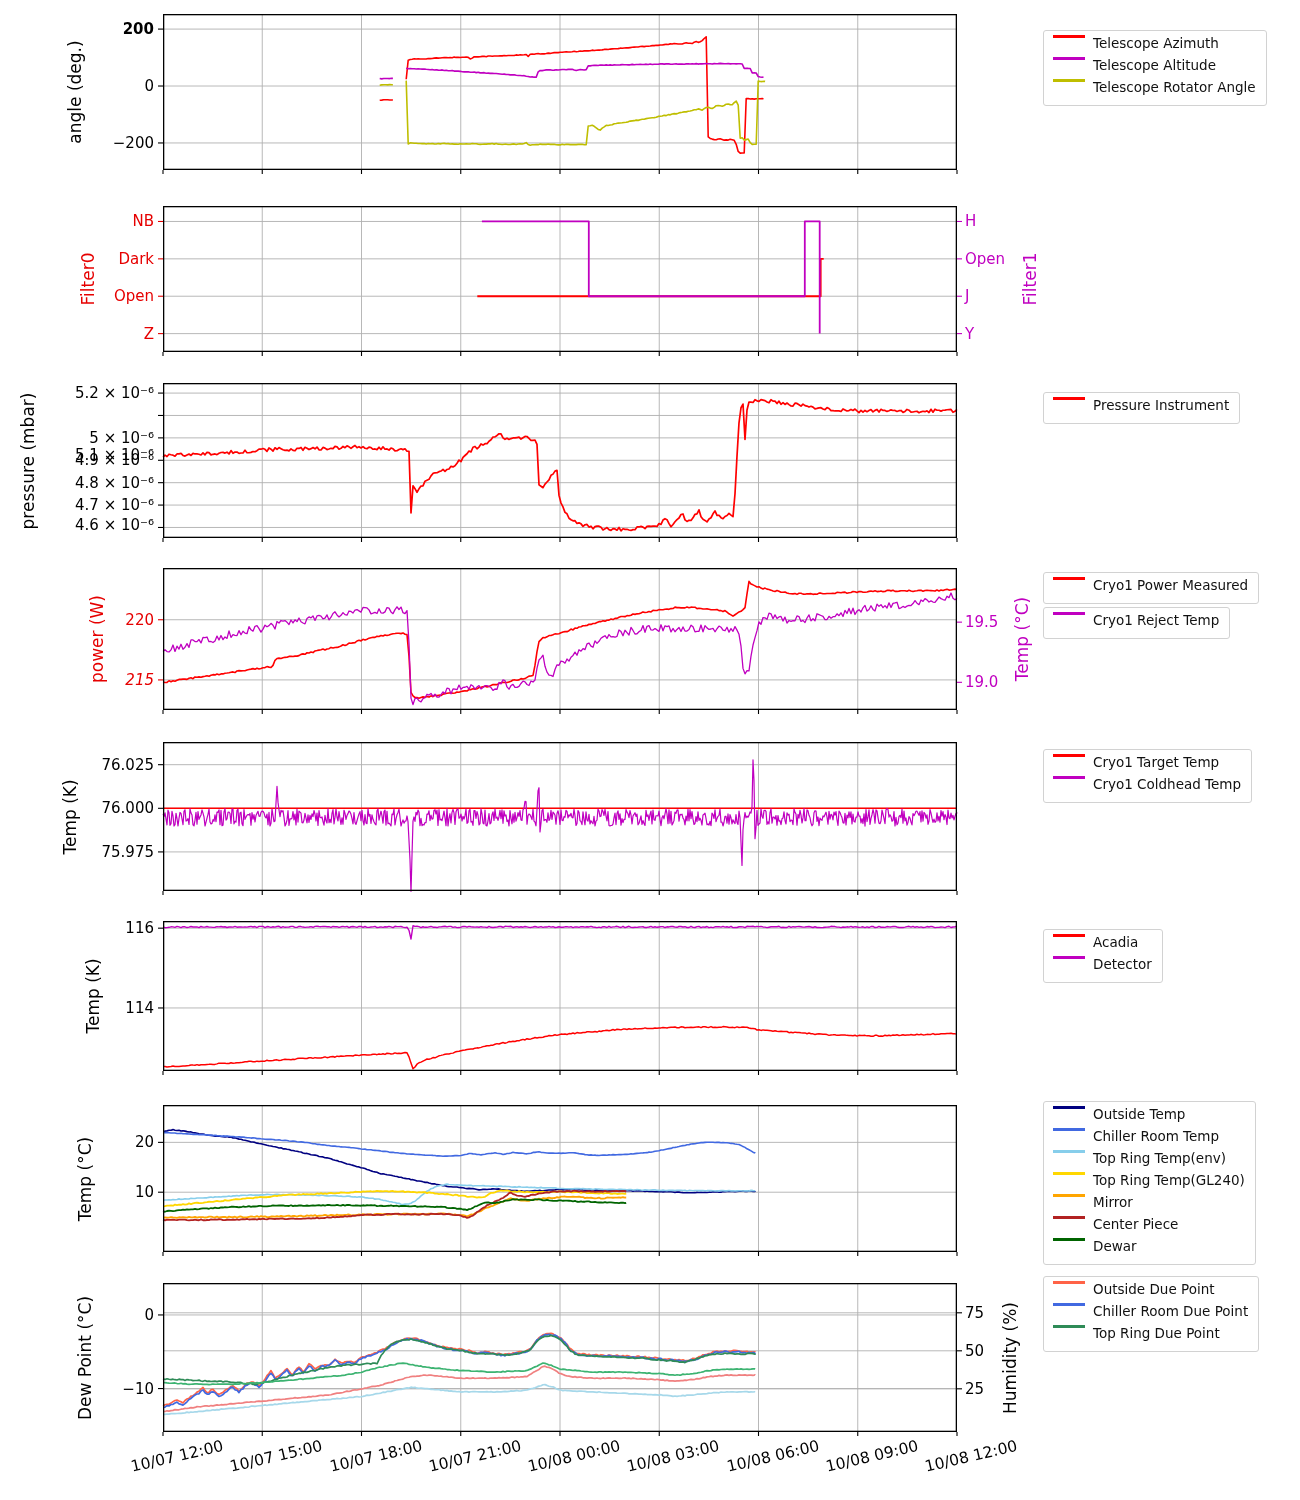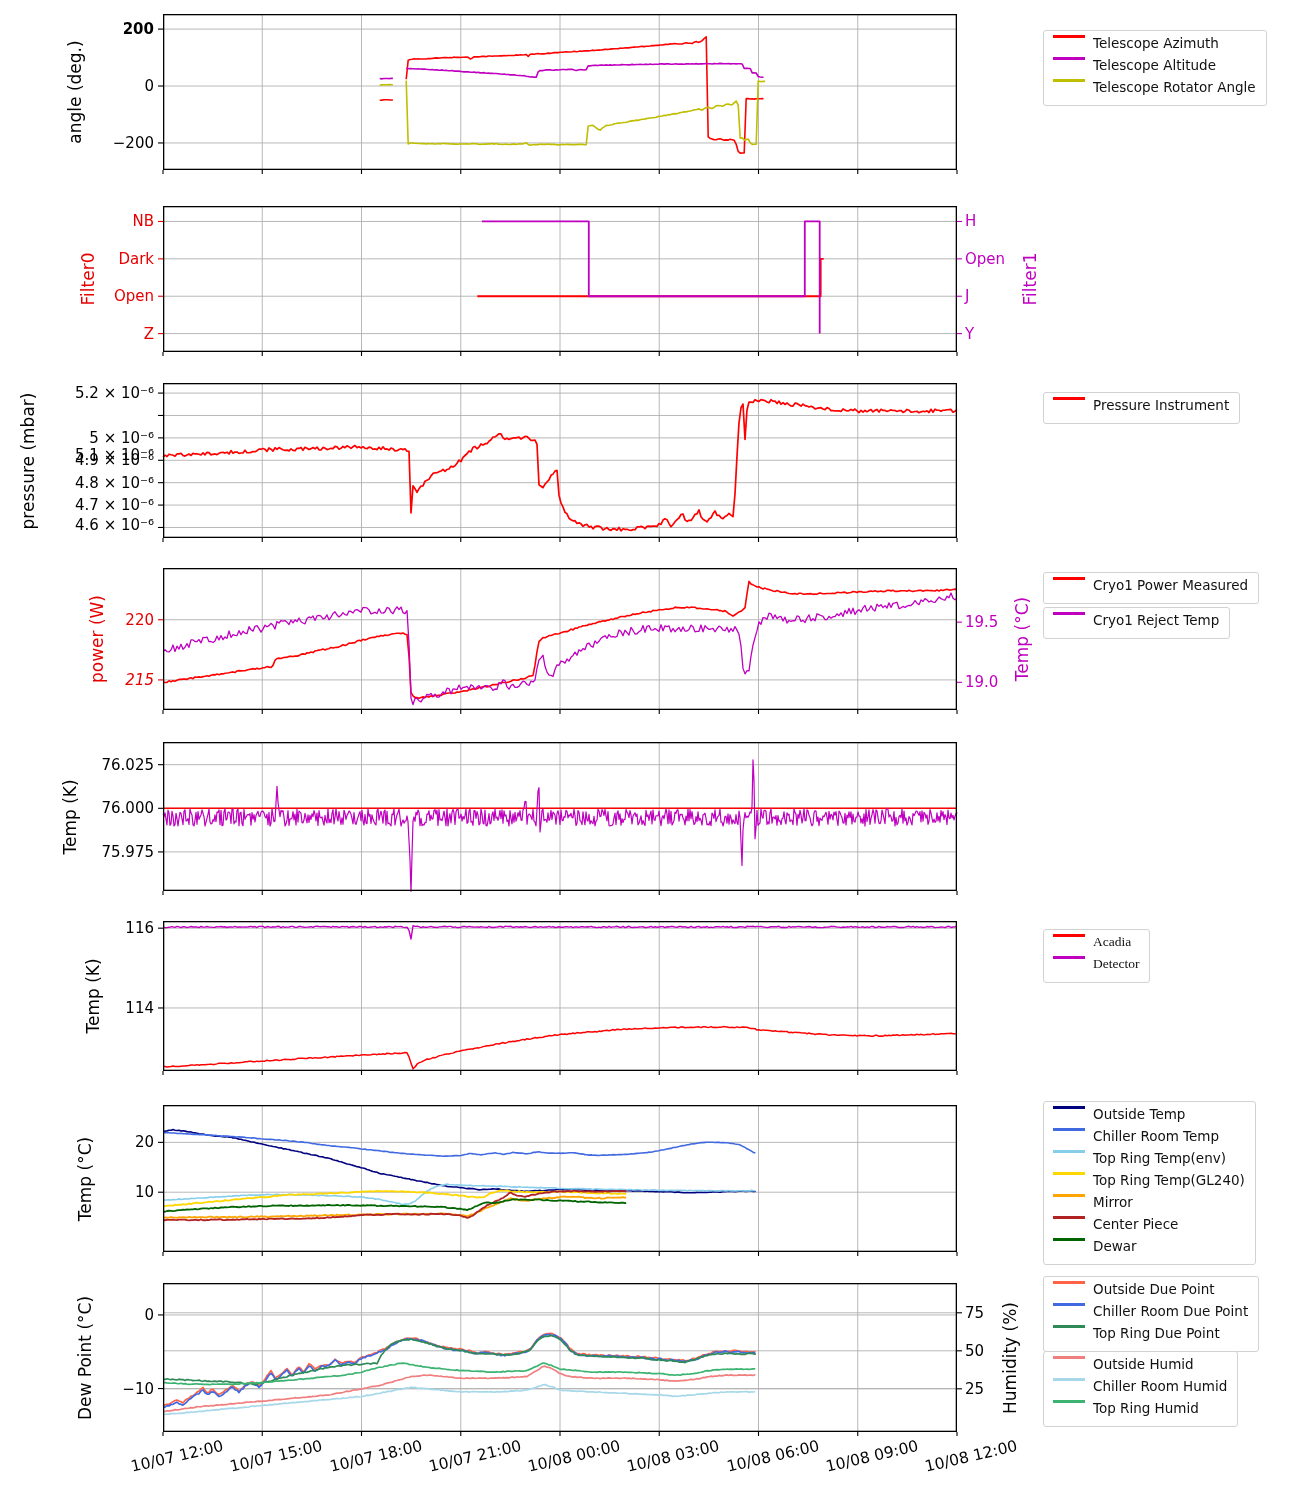--- a/index.html
+++ b/index.html
@@ -270,20 +270,30 @@
           <path d="M0.0,66.30L794.0,66.30" fill="none" stroke="#ff0000" stroke-width="1.5" stroke-linejoin="round"></path>
           <path d="M0.0,71.91L1.0,74.53L2.0,70.94L3.0,76.85L4.0,82.80L5.0,68.10L6.0,70.78L7.0,83.28L8.0,81.63L9.0,69.33L10.0,73.85L11.0,84.03L12.0,82.58L13.0,71.23L14.0,76.72L15.0,83.99L16.0,76.43L17.0,70.47L18.0,71.41L19.0,76.92L20.0,82.76L21.0,69.40L22.0,67.74L23.0,79.03L24.0,78.41L25.0,76.67L26.0,82.46L27.0,66.84L28.0,71.03L29.0,73.04L30.0,82.88L31.0,83.78L32.0,78.17L33.0,70.27L34.0,82.20L35.0,69.55L36.0,77.35L37.0,74.98L38.0,72.90L39.0,67.83L40.0,71.18L41.0,74.80L42.0,84.00L43.0,80.15L44.0,76.18L45.0,72.34L46.0,67.07L47.0,80.01L48.0,81.90L49.0,81.35L50.0,77.62L51.0,79.30L52.0,72.82L53.0,79.61L54.0,70.14L55.0,70.33L56.0,67.90L57.0,82.66L58.0,68.28L59.0,83.65L60.0,83.28L61.0,69.98L62.0,66.79L63.0,78.07L64.0,76.91L65.0,70.35L66.0,70.01L67.0,71.49L68.0,81.50L69.0,66.89L70.0,67.34L71.0,81.84L72.0,79.31L73.0,80.14L74.0,68.32L75.0,67.23L76.0,83.59L77.0,70.92L78.0,70.20L79.0,81.80L80.0,83.66L81.0,67.55L82.0,77.38L83.0,75.12L84.0,73.28L85.0,72.53L86.0,73.10L87.0,71.45L88.0,83.11L89.0,70.49L90.0,77.27L91.0,72.55L92.0,79.86L93.0,73.43L94.0,71.30L95.0,69.27L96.0,74.24L97.0,74.39L98.0,70.42L99.0,69.18L100.0,69.39L101.0,70.94L102.0,74.63L103.0,75.98L104.0,72.17L105.0,82.71L106.0,70.46L107.0,83.93L108.0,81.19L109.0,66.88L110.0,73.62L111.0,79.65L112.0,78.97L113.0,61.01L114.0,44.39L115.0,60.14L116.0,68.02L117.0,74.77L118.0,68.34L119.0,69.86L120.0,68.67L121.0,75.35L122.0,83.87L123.0,81.87L124.0,77.91L125.0,68.72L126.0,83.44L127.0,76.77L128.0,76.95L129.0,76.26L130.0,69.61L131.0,77.82L132.0,72.14L133.0,82.93L134.0,67.36L135.0,80.06L136.0,69.09L137.0,70.07L138.0,71.18L139.0,80.66L140.0,80.78L141.0,78.02L142.0,71.36L143.0,76.14L144.0,80.98L145.0,72.84L146.0,80.37L147.0,73.31L148.0,77.50L149.0,71.77L150.0,74.66L151.0,68.51L152.0,72.27L153.0,79.03L154.0,71.01L155.0,83.48L156.0,68.67L157.0,75.25L158.0,75.82L159.0,74.88L160.0,79.62L161.0,83.19L162.0,73.37L163.0,78.76L164.0,81.06L165.0,66.95L166.0,80.74L167.0,77.39L168.0,80.67L169.0,71.52L170.0,67.55L171.0,81.84L172.0,75.17L173.0,67.13L174.0,75.02L175.0,78.99L176.0,69.54L177.0,76.48L178.0,82.50L179.0,75.78L180.0,82.26L181.0,68.23L182.0,71.45L183.0,77.45L184.0,73.50L185.0,71.62L186.0,69.03L187.0,69.97L188.0,72.30L189.0,76.66L190.0,82.01L191.0,70.57L192.0,80.51L193.0,82.36L194.0,78.78L195.0,75.12L196.0,71.88L197.0,69.64L198.0,78.77L199.0,68.27L200.0,78.82L201.0,83.03L202.0,72.63L203.0,81.03L204.0,81.72L205.0,66.79L206.0,74.26L207.0,72.41L208.0,81.31L209.0,72.76L210.0,77.32L211.0,79.84L212.0,81.83L213.0,82.93L214.0,68.76L215.0,66.93L216.0,78.07L217.0,73.43L218.0,69.22L219.0,73.86L220.0,81.08L221.0,69.58L222.0,67.94L223.0,83.06L224.0,69.27L225.0,81.70L226.0,81.14L227.0,82.28L228.0,83.97L229.0,72.08L230.0,72.70L231.0,67.04L232.0,83.01L233.0,76.90L234.0,72.76L235.0,70.40L236.0,67.27L237.0,75.22L238.0,83.97L239.0,80.57L240.0,77.86L241.0,81.19L242.0,79.17L243.0,78.85L244.0,73.97L245.0,79.61L246.0,98.65L247.0,117.87L248.0,150.74L249.0,113.40L250.0,79.11L251.0,74.96L252.0,79.32L253.0,70.32L254.0,72.83L255.0,68.07L256.0,70.18L257.0,83.73L258.0,76.41L259.0,83.66L260.0,82.49L261.0,83.01L262.0,80.59L263.0,80.59L264.0,72.18L265.0,72.41L266.0,68.74L267.0,78.56L268.0,73.06L269.0,77.10L270.0,76.67L271.0,68.37L272.0,67.65L273.0,72.00L274.0,68.15L275.0,83.37L276.0,67.70L277.0,77.91L278.0,77.22L279.0,78.74L280.0,74.36L281.0,69.19L282.0,75.68L283.0,83.70L284.0,66.86L285.0,83.85L286.0,76.26L287.0,71.72L288.0,80.82L289.0,70.37L290.0,67.39L291.0,70.84L292.0,82.51L293.0,69.83L294.0,67.40L295.0,66.92L296.0,76.23L297.0,75.51L298.0,72.18L299.0,79.01L300.0,74.29L301.0,77.07L302.0,73.71L303.0,67.18L304.0,81.29L305.0,80.27L306.0,68.91L307.0,67.27L308.0,79.96L309.0,79.40L310.0,83.39L311.0,68.63L312.0,68.58L313.0,76.44L314.0,69.69L315.0,73.06L316.0,82.97L317.0,81.60L318.0,66.76L319.0,72.05L320.0,81.06L321.0,81.94L322.0,68.12L323.0,83.35L324.0,83.88L325.0,78.97L326.0,71.58L327.0,81.83L328.0,80.75L329.0,72.75L330.0,69.85L331.0,78.34L332.0,67.08L333.0,76.11L334.0,75.04L335.0,78.38L336.0,74.65L337.0,68.46L338.0,76.60L339.0,67.86L340.0,81.28L341.0,68.92L342.0,74.02L343.0,72.92L344.0,79.51L345.0,77.97L346.0,83.92L347.0,68.53L348.0,76.56L349.0,81.81L350.0,71.86L351.0,80.29L352.0,70.23L353.0,79.09L354.0,75.58L355.0,70.69L356.0,74.47L357.0,68.60L358.0,77.98L359.0,78.44L360.0,67.83L361.0,66.14L362.0,59.45L363.0,59.61L364.0,82.19L365.0,73.80L366.0,71.97L367.0,72.80L368.0,74.87L369.0,77.67L370.0,67.27L371.0,79.01L372.0,80.22L373.0,83.81L374.0,67.51L375.0,49.00L376.0,45.72L377.0,89.87L378.0,80.84L379.0,68.54L380.0,67.18L381.0,78.64L382.0,77.70L383.0,77.60L384.0,80.28L385.0,70.76L386.0,78.52L387.0,76.44L388.0,68.42L389.0,77.48L390.0,70.11L391.0,71.27L392.0,73.19L393.0,82.23L394.0,71.46L395.0,68.79L396.0,73.35L397.0,82.40L398.0,67.94L399.0,78.18L400.0,78.74L401.0,74.62L402.0,75.27L403.0,68.41L404.0,69.37L405.0,75.90L406.0,72.79L407.0,74.07L408.0,71.27L409.0,75.42L410.0,75.87L411.0,67.43L412.0,73.69L413.0,83.45L414.0,81.45L415.0,68.52L416.0,70.19L417.0,78.55L418.0,79.59L419.0,82.63L420.0,69.76L421.0,77.56L422.0,82.79L423.0,69.74L424.0,77.79L425.0,79.24L426.0,72.26L427.0,81.96L428.0,78.72L429.0,80.35L430.0,81.76L431.0,74.41L432.0,83.82L433.0,79.11L434.0,78.09L435.0,67.19L436.0,68.94L437.0,74.55L438.0,74.11L439.0,67.53L440.0,69.43L441.0,73.50L442.0,67.45L443.0,73.79L444.0,78.96L445.0,69.62L446.0,83.42L447.0,83.91L448.0,83.48L449.0,83.40L450.0,82.06L451.0,75.95L452.0,71.03L453.0,82.55L454.0,71.51L455.0,68.84L456.0,77.34L457.0,71.80L458.0,83.12L459.0,76.54L460.0,80.58L461.0,77.40L462.0,77.51L463.0,67.52L464.0,70.17L465.0,71.77L466.0,75.60L467.0,68.66L468.0,72.93L469.0,81.83L470.0,74.02L471.0,72.44L472.0,70.68L473.0,74.46L474.0,72.09L475.0,82.79L476.0,81.23L477.0,77.78L478.0,73.84L479.0,82.34L480.0,78.56L481.0,81.53L482.0,83.48L483.0,68.34L484.0,74.47L485.0,72.96L486.0,78.44L487.0,72.49L488.0,69.08L489.0,81.88L490.0,68.00L491.0,77.78L492.0,78.35L493.0,73.74L494.0,73.77L495.0,74.04L496.0,69.17L497.0,77.35L498.0,83.60L499.0,75.80L500.0,73.64L501.0,76.95L502.0,71.90L503.0,66.86L504.0,71.88L505.0,81.75L506.0,67.75L507.0,81.16L508.0,69.40L509.0,82.97L510.0,81.12L511.0,78.60L512.0,70.13L513.0,71.34L514.0,68.11L515.0,67.89L516.0,79.21L517.0,72.35L518.0,72.87L519.0,72.18L520.0,76.18L521.0,77.61L522.0,82.88L523.0,74.08L524.0,78.93L525.0,67.23L526.0,78.78L527.0,67.54L528.0,76.59L529.0,69.52L530.0,77.02L531.0,82.43L532.0,81.53L533.0,74.69L534.0,79.73L535.0,69.83L536.0,78.46L537.0,76.19L538.0,78.34L539.0,83.04L540.0,72.91L541.0,72.39L542.0,71.14L543.0,76.33L544.0,82.67L545.0,81.93L546.0,83.14L547.0,79.38L548.0,83.65L549.0,71.17L550.0,72.58L551.0,76.49L552.0,67.87L553.0,79.59L554.0,76.57L555.0,74.34L556.0,73.39L557.0,67.21L558.0,80.16L559.0,80.19L560.0,83.97L561.0,80.26L562.0,74.25L563.0,74.29L564.0,81.27L565.0,71.97L566.0,82.22L567.0,72.67L568.0,75.74L569.0,81.94L570.0,77.72L571.0,80.16L572.0,81.59L573.0,72.50L574.0,80.35L575.0,82.36L576.0,68.99L577.0,75.56L578.0,100.32L579.0,123.50L580.0,87.70L581.0,77.47L582.0,70.61L583.0,75.79L584.0,74.07L585.0,75.26L586.0,73.39L587.0,69.97L588.0,71.00L589.0,65.10L590.0,17.78L591.0,38.84L592.0,96.68L593.0,85.78L594.0,68.30L595.0,83.31L596.0,82.15L597.0,81.01L598.0,66.93L599.0,74.15L600.0,76.30L601.0,68.49L602.0,68.26L603.0,69.39L604.0,82.38L605.0,79.77L606.0,82.05L607.0,70.76L608.0,66.78L609.0,81.16L610.0,75.18L611.0,75.07L612.0,77.04L613.0,73.51L614.0,83.14L615.0,73.68L616.0,79.13L617.0,78.69L618.0,82.58L619.0,76.81L620.0,76.03L621.0,69.93L622.0,78.57L623.0,81.96L624.0,70.84L625.0,73.12L626.0,72.08L627.0,79.54L628.0,78.21L629.0,78.24L630.0,82.70L631.0,66.90L632.0,70.37L633.0,72.04L634.0,83.11L635.0,72.46L636.0,76.07L637.0,68.37L638.0,73.14L639.0,81.02L640.0,75.91L641.0,66.72L642.0,78.67L643.0,78.63L644.0,67.94L645.0,68.79L646.0,73.26L647.0,75.61L648.0,81.09L649.0,83.78L650.0,82.17L651.0,70.75L652.0,68.71L653.0,69.03L654.0,79.40L655.0,74.97L656.0,83.58L657.0,76.15L658.0,77.54L659.0,78.28L660.0,73.88L661.0,74.87L662.0,72.51L663.0,70.23L664.0,75.18L665.0,82.11L666.0,69.32L667.0,77.20L668.0,72.25L669.0,73.27L670.0,77.85L671.0,70.02L672.0,73.05L673.0,69.63L674.0,77.82L675.0,83.51L676.0,69.07L677.0,70.50L678.0,73.18L679.0,75.51L680.0,80.60L681.0,81.09L682.0,71.32L683.0,82.95L684.0,72.98L685.0,75.86L686.0,69.84L687.0,75.52L688.0,69.96L689.0,81.84L690.0,72.16L691.0,79.47L692.0,80.07L693.0,75.14L694.0,75.25L695.0,69.80L696.0,74.09L697.0,74.03L698.0,80.91L699.0,76.67L700.0,81.55L701.0,71.90L702.0,84.05L703.0,67.63L704.0,79.57L705.0,74.93L706.0,67.74L707.0,82.36L708.0,76.36L709.0,72.73L710.0,67.58L711.0,71.67L712.0,81.25L713.0,67.85L714.0,68.89L715.0,75.71L716.0,81.18L717.0,81.67L718.0,79.03L719.0,68.12L720.0,72.25L721.0,76.48L722.0,81.67L723.0,67.83L724.0,66.69L725.0,67.68L726.0,75.06L727.0,72.81L728.0,74.71L729.0,79.25L730.0,78.40L731.0,69.66L732.0,84.02L733.0,75.36L734.0,82.78L735.0,80.99L736.0,74.53L737.0,73.46L738.0,75.73L739.0,67.15L740.0,81.09L741.0,69.17L742.0,78.91L743.0,75.96L744.0,83.17L745.0,80.40L746.0,74.55L747.0,76.09L748.0,80.12L749.0,82.89L750.0,71.52L751.0,73.60L752.0,71.80L753.0,69.26L754.0,69.13L755.0,71.38L756.0,73.31L757.0,69.67L758.0,80.01L759.0,68.84L760.0,79.07L761.0,70.36L762.0,71.73L763.0,76.22L764.0,72.90L765.0,82.28L766.0,79.00L767.0,67.52L768.0,71.08L769.0,76.14L770.0,80.44L771.0,77.14L772.0,80.32L773.0,79.17L774.0,70.93L775.0,78.81L776.0,74.25L777.0,80.21L778.0,68.49L779.0,74.20L780.0,69.55L781.0,77.72L782.0,72.56L783.0,75.09L784.0,82.53L785.0,68.02L786.0,75.89L787.0,76.67L788.0,71.03L789.0,75.96L790.0,73.30L791.0,77.84L792.0,74.39L793.0,71.53L794.0,70.85L794.0,71.51" fill="none" stroke="#c000c0" stroke-width="1.2" stroke-linejoin="round"></path>
         </g>
         <rect x="0.65" y="0.65" width="792.7" height="147.7" fill="none" stroke="#000" stroke-width="1.3"></rect>
       </svg>
     </div>
     <div class="ytick" style="top: 754.681px; left: 0px; width: 154px; color: rgb(0, 0, 0);">76.025</div>
     <div class="ytick" style="top: 798.3px; left: 0px; width: 154px; color: rgb(0, 0, 0);">76.000</div>
     <div class="ytick" style="top: 841.918px; left: 0px; width: 154px; color: rgb(0, 0, 0);">75.975</div>
     <div class="ylabel" style="color: rgb(0, 0, 0); left: -80px; top: 805.5px; width: 300px; transform: rotate(-90deg);">Temp (K)</div>
+    <div class="legend-box" style="left: 1043px; top: 749px;">
+      <div class="legend-row">
+        <span class="legend-swatch" style="background: rgb(255, 0, 0);"></span>
+        <span class="legend-label">Cryo1 Target Temp</span>
+      </div>
+      <div class="legend-row">
+        <span class="legend-swatch" style="background: rgb(192, 0, 192);"></span>
+        <span class="legend-label">Cryo1 Coldhead Temp</span>
+      </div>
+    </div>
     <div class="plot-box" style="left: 163px; top: 921px; width: 794px; height: 150px;">
       <svg width="794" height="150" viewBox="0 0 794 150">
         <defs>
           <clipPath id="clip5">
             <rect x="-0.75" y="-0.75" width="795.5" height="151.5"></rect>
           </clipPath>
         </defs>
         <line x1="99.25" x2="99.25" y1="0" y2="150" stroke="#b0b0b0" stroke-width="0.9"></line>
         <line x1="198.5" x2="198.5" y1="0" y2="150" stroke="#b0b0b0" stroke-width="0.9"></line>
         <line x1="297.75" x2="297.75" y1="0" y2="150" stroke="#b0b0b0" stroke-width="0.9"></line>
@@ -307,21 +317,21 @@
         <g clip-path="url(#clip5)">
           <path d="M0.0,145.48L2.0,145.51L4.0,145.94L6.0,145.69L8.0,145.57L10.0,145.02L12.0,145.59L14.0,145.44L16.0,145.56L18.0,145.28L20.0,145.07L22.0,145.05L24.0,144.66L26.0,144.47L28.0,143.91L30.0,144.09L32.0,144.16L34.0,143.62L36.0,144.28L38.0,143.73L40.0,143.71L42.0,143.75L44.0,143.40L46.0,143.31L48.0,143.17L50.0,143.41L52.0,143.39L54.0,142.89L56.0,142.12L58.0,142.36L60.0,142.30L62.0,142.31L64.0,142.62L66.0,142.55L68.0,141.72L70.0,142.18L72.0,142.06L74.0,141.66L76.0,141.75L78.0,141.62L80.0,141.17L82.0,140.79L84.0,140.74L86.0,140.34L88.0,140.35L90.0,140.67L92.0,140.76L94.0,140.14L96.0,140.49L98.0,140.33L100.0,140.37L102.0,140.19L104.0,139.19L106.0,139.87L108.0,139.68L110.0,139.57L112.0,138.99L114.0,138.87L116.0,139.56L118.0,139.31L120.0,138.62L122.0,138.19L124.0,138.51L126.0,138.51L128.0,138.77L130.0,138.25L132.0,138.41L134.0,137.57L136.0,137.32L138.0,137.18L140.0,137.35L142.0,137.50L144.0,137.50L146.0,136.70L148.0,136.74L150.0,137.36L152.0,136.62L154.0,136.99L156.0,136.96L158.0,136.90L160.0,136.45L162.0,135.86L164.0,136.68L166.0,136.30L168.0,135.63L170.0,135.44L172.0,136.20L174.0,135.14L176.0,135.58L178.0,134.99L180.0,135.15L182.0,135.09L184.0,134.87L186.0,134.78L188.0,134.65L190.0,134.95L192.0,134.09L194.0,134.14L196.0,134.62L198.0,134.00L200.0,133.66L202.0,133.65L204.0,134.01L206.0,133.97L208.0,133.74L210.0,133.36L212.0,133.14L214.0,133.65L216.0,132.99L218.0,133.38L220.0,132.73L222.0,133.40L224.0,132.27L226.0,132.40L228.0,133.05L230.0,132.80L232.0,131.88L234.0,132.45L236.0,132.29L238.0,132.44L240.0,131.96L242.0,131.48L244.0,131.86L246.0,135.86L248.0,142.11L250.0,147.67L252.0,146.03L254.0,143.22L256.0,141.73L258.0,141.10L260.0,140.10L262.0,139.06L264.0,138.02L266.0,138.19L268.0,137.65L270.0,136.60L272.0,136.80L274.0,135.82L276.0,134.82L278.0,134.38L280.0,133.88L282.0,133.32L284.0,132.92L286.0,132.99L288.0,132.37L290.0,132.13L292.0,131.05L294.0,130.56L296.0,130.22L298.0,129.69L300.0,129.16L302.0,129.04L304.0,128.54L306.0,128.14L308.0,127.97L310.0,127.98L312.0,127.17L314.0,126.87L316.0,126.90L318.0,126.35L320.0,125.62L322.0,125.32L324.0,124.69L326.0,124.86L328.0,124.29L330.0,124.18L332.0,123.28L334.0,122.64L336.0,123.06L338.0,122.19L340.0,121.58L342.0,122.18L344.0,121.61L346.0,120.55L348.0,120.72L350.0,120.34L352.0,120.42L354.0,119.76L356.0,119.84L358.0,118.91L360.0,118.36L362.0,118.93L364.0,117.66L366.0,118.29L368.0,117.89L370.0,117.32L372.0,116.47L374.0,116.92L376.0,116.47L378.0,116.55L380.0,116.25L382.0,115.57L384.0,115.37L386.0,114.54L388.0,114.83L390.0,114.48L392.0,113.80L394.0,114.39L396.0,113.80L398.0,113.10L400.0,113.17L402.0,113.05L404.0,113.48L406.0,112.61L408.0,112.72L410.0,112.05L412.0,112.71L414.0,111.57L416.0,111.98L418.0,111.98L420.0,111.47L422.0,111.58L424.0,110.82L426.0,110.83L428.0,110.90L430.0,111.08L432.0,110.57L434.0,111.07L436.0,110.09L438.0,110.48L440.0,109.73L442.0,109.59L444.0,109.28L446.0,109.72L448.0,109.21L450.0,108.58L452.0,109.17L454.0,108.28L456.0,108.51L458.0,108.87L460.0,108.08L462.0,108.11L464.0,108.43L466.0,107.78L468.0,108.27L470.0,108.07L472.0,107.50L474.0,107.88L476.0,107.66L478.0,107.78L480.0,107.60L482.0,106.88L484.0,107.50L486.0,107.42L488.0,107.41L490.0,107.51L492.0,106.91L494.0,107.17L496.0,106.89L498.0,106.89L500.0,106.46L502.0,106.63L504.0,106.95L506.0,106.39L508.0,106.15L510.0,106.23L512.0,106.06L514.0,106.69L516.0,106.76L518.0,105.87L520.0,105.94L522.0,106.72L524.0,106.62L526.0,106.54L528.0,106.25L530.0,106.50L532.0,106.18L534.0,105.88L536.0,105.84L538.0,106.63L540.0,105.81L542.0,105.86L544.0,106.23L546.0,106.41L548.0,105.61L550.0,106.52L552.0,106.22L554.0,106.42L556.0,106.15L558.0,106.36L560.0,105.61L562.0,105.84L564.0,106.08L566.0,106.44L568.0,106.47L570.0,106.37L572.0,106.64L574.0,105.87L576.0,106.48L578.0,106.26L580.0,105.95L582.0,106.23L584.0,106.23L586.0,107.04L588.0,107.48L590.0,107.44L592.0,107.69L594.0,109.07L596.0,108.74L598.0,109.40L600.0,108.88L602.0,109.32L604.0,109.19L606.0,109.41L608.0,109.68L610.0,110.16L612.0,109.73L614.0,110.18L616.0,110.56L618.0,110.21L620.0,110.61L622.0,110.50L624.0,110.50L626.0,111.64L628.0,111.31L630.0,111.74L632.0,111.13L634.0,111.58L636.0,111.40L638.0,111.69L640.0,111.91L642.0,111.92L644.0,112.68L646.0,112.05L648.0,112.69L650.0,112.84L652.0,113.50L654.0,113.00L656.0,112.79L658.0,112.99L660.0,113.20L662.0,113.36L664.0,113.60L666.0,114.37L668.0,113.91L670.0,113.86L672.0,113.74L674.0,114.35L676.0,114.25L678.0,114.06L680.0,114.12L682.0,114.04L684.0,114.37L686.0,114.48L688.0,114.51L690.0,114.76L692.0,114.28L694.0,115.10L696.0,114.37L698.0,114.58L700.0,114.50L702.0,114.37L704.0,114.86L706.0,114.83L708.0,115.22L710.0,115.34L712.0,114.32L714.0,114.33L716.0,115.20L718.0,114.89L720.0,115.16L722.0,114.22L724.0,114.74L726.0,114.36L728.0,114.64L730.0,114.02L732.0,114.20L734.0,113.79L736.0,114.41L738.0,114.26L740.0,113.82L742.0,114.15L744.0,113.92L746.0,114.11L748.0,113.56L750.0,113.90L752.0,114.05L754.0,113.18L756.0,113.85L758.0,113.28L760.0,113.89L762.0,113.80L764.0,113.37L766.0,113.45L768.0,113.42L770.0,112.61L772.0,113.55L774.0,113.20L776.0,113.25L778.0,112.85L780.0,112.87L782.0,112.73L784.0,112.46L786.0,112.50L788.0,112.18L790.0,112.65L792.0,112.87L794.0,112.88" fill="none" stroke="#ff0000" stroke-width="1.5" stroke-linejoin="round"></path>
           <path d="M0.0,5.92L2.0,6.68L4.0,6.61L6.0,6.31L8.0,5.81L10.0,5.85L12.0,6.34L14.0,5.40L16.0,5.84L18.0,6.60L20.0,5.60L22.0,5.80L24.0,6.54L26.0,6.13L28.0,5.48L30.0,5.97L32.0,6.01L34.0,5.92L36.0,6.58L38.0,5.47L40.0,6.08L42.0,6.10L44.0,5.50L46.0,6.08L48.0,6.16L50.0,6.35L52.0,6.25L54.0,5.70L56.0,5.83L58.0,5.48L60.0,6.04L62.0,5.77L64.0,6.49L66.0,6.02L68.0,6.04L70.0,6.08L72.0,5.38L74.0,6.18L76.0,6.00L78.0,6.06L80.0,6.11L82.0,6.03L84.0,6.08L86.0,5.70L88.0,5.43L90.0,6.02L92.0,5.53L94.0,6.52L96.0,5.34L98.0,5.38L100.0,5.42L102.0,6.54L104.0,5.54L106.0,5.81L108.0,6.41L110.0,5.74L112.0,6.16L114.0,5.50L116.0,5.29L118.0,6.55L120.0,5.69L122.0,6.30L124.0,6.12L126.0,5.96L128.0,5.42L130.0,5.38L132.0,6.35L134.0,6.36L136.0,5.47L138.0,5.57L140.0,6.06L142.0,6.39L144.0,6.16L146.0,5.98L148.0,5.60L150.0,6.28L152.0,5.37L154.0,5.32L156.0,5.53L158.0,5.68L160.0,5.43L162.0,5.36L164.0,5.73L166.0,5.66L168.0,6.34L170.0,5.47L172.0,5.77L174.0,5.65L176.0,6.46L178.0,5.80L180.0,5.39L182.0,5.93L184.0,5.43L186.0,6.60L188.0,5.75L190.0,5.48L192.0,5.83L194.0,6.33L196.0,5.48L198.0,5.40L200.0,6.39L202.0,5.51L204.0,6.38L206.0,6.40L208.0,5.99L210.0,5.88L212.0,5.40L214.0,6.55L216.0,6.25L218.0,5.87L220.0,6.36L222.0,5.78L224.0,5.99L226.0,5.34L228.0,5.93L230.0,6.67L232.0,5.31L234.0,5.62L236.0,5.67L238.0,5.50L240.0,6.12L242.0,6.59L244.0,6.24L246.0,9.36L248.0,17.98L250.0,4.74L252.0,5.42L254.0,5.30L256.0,5.67L258.0,6.63L260.0,5.75L262.0,6.31L264.0,6.32L266.0,5.82L268.0,5.44L270.0,6.20L272.0,6.12L274.0,6.55L276.0,5.91L278.0,5.90L280.0,5.53L282.0,5.28L284.0,5.90L286.0,5.37L288.0,5.42L290.0,6.34L292.0,5.83L294.0,6.66L296.0,6.57L298.0,6.18L300.0,5.44L302.0,5.37L304.0,6.18L306.0,5.37L308.0,5.71L310.0,5.94L312.0,6.13L314.0,5.90L316.0,6.26L318.0,5.69L320.0,6.10L322.0,6.09L324.0,6.54L326.0,5.39L328.0,6.30L330.0,6.49L332.0,6.30L334.0,6.09L336.0,5.54L338.0,5.53L340.0,6.27L342.0,5.30L344.0,5.42L346.0,5.45L348.0,5.28L350.0,6.44L352.0,6.02L354.0,5.64L356.0,6.23L358.0,5.71L360.0,6.21L362.0,5.49L364.0,5.90L366.0,6.35L368.0,6.43L370.0,6.05L372.0,5.53L374.0,6.00L376.0,6.20L378.0,5.54L380.0,6.34L382.0,5.83L384.0,6.06L386.0,5.41L388.0,6.17L390.0,5.72L392.0,6.48L394.0,6.29L396.0,5.74L398.0,6.20L400.0,6.27L402.0,5.81L404.0,5.64L406.0,6.08L408.0,5.68L410.0,6.59L412.0,5.93L414.0,5.87L416.0,6.45L418.0,5.59L420.0,5.76L422.0,6.17L424.0,5.78L426.0,5.95L428.0,5.31L430.0,5.99L432.0,6.20L434.0,6.57L436.0,6.14L438.0,6.68L440.0,5.60L442.0,5.80L444.0,6.51L446.0,5.29L448.0,6.41L450.0,5.89L452.0,5.68L454.0,5.30L456.0,5.97L458.0,6.52L460.0,5.33L462.0,6.62L464.0,5.97L466.0,5.28L468.0,6.33L470.0,6.53L472.0,6.26L474.0,6.39L476.0,5.98L478.0,5.89L480.0,5.74L482.0,6.57L484.0,6.43L486.0,6.04L488.0,5.39L490.0,6.36L492.0,5.73L494.0,6.30L496.0,5.98L498.0,5.66L500.0,5.66L502.0,6.53L504.0,5.80L506.0,5.93L508.0,5.49L510.0,5.53L512.0,6.17L514.0,6.28L516.0,5.51L518.0,5.46L520.0,6.02L522.0,5.70L524.0,6.48L526.0,6.51L528.0,5.30L530.0,6.36L532.0,6.51L534.0,5.61L536.0,5.44L538.0,6.67L540.0,5.85L542.0,6.25L544.0,5.48L546.0,6.68L548.0,6.16L550.0,6.59L552.0,5.79L554.0,5.69L556.0,5.65L558.0,6.14L560.0,5.37L562.0,6.14L564.0,5.77L566.0,6.32L568.0,5.32L570.0,6.65L572.0,6.45L574.0,6.47L576.0,5.73L578.0,5.74L580.0,5.83L582.0,6.64L584.0,5.32L586.0,5.45L588.0,5.55L590.0,5.28L592.0,5.88L594.0,5.32L596.0,5.58L598.0,5.37L600.0,5.94L602.0,6.15L604.0,6.63L606.0,6.22L608.0,5.80L610.0,5.67L612.0,5.76L614.0,5.77L616.0,5.30L618.0,6.49L620.0,6.28L622.0,6.46L624.0,6.49L626.0,5.27L628.0,6.38L630.0,5.67L632.0,5.95L634.0,5.61L636.0,5.54L638.0,5.75L640.0,6.10L642.0,5.98L644.0,5.71L646.0,5.55L648.0,6.00L650.0,6.50L652.0,5.76L654.0,6.51L656.0,6.52L658.0,6.66L660.0,6.55L662.0,6.24L664.0,6.12L666.0,6.07L668.0,5.28L670.0,5.51L672.0,5.56L674.0,6.16L676.0,6.17L678.0,6.58L680.0,5.98L682.0,6.24L684.0,5.81L686.0,6.15L688.0,5.46L690.0,6.25L692.0,5.70L694.0,5.96L696.0,6.35L698.0,6.15L700.0,5.81L702.0,6.59L704.0,5.82L706.0,6.51L708.0,5.50L710.0,5.44L712.0,6.52L714.0,6.38L716.0,5.40L718.0,6.25L720.0,6.09L722.0,6.42L724.0,5.54L726.0,5.88L728.0,5.94L730.0,5.51L732.0,5.33L734.0,6.03L736.0,6.52L738.0,6.47L740.0,6.50L742.0,6.18L744.0,5.64L746.0,5.28L748.0,6.14L750.0,5.37L752.0,6.27L754.0,5.62L756.0,6.33L758.0,5.92L760.0,6.52L762.0,6.38L764.0,5.53L766.0,6.01L768.0,5.43L770.0,5.81L772.0,6.62L774.0,6.40L776.0,6.37L778.0,6.02L780.0,6.10L782.0,6.65L784.0,5.63L786.0,5.28L788.0,6.52L790.0,6.04L792.0,5.73L794.0,5.29" fill="none" stroke="#c000c0" stroke-width="1.4" stroke-linejoin="round"></path>
         </g>
         <rect x="0.65" y="0.65" width="792.7" height="148.7" fill="none" stroke="#000" stroke-width="1.3"></rect>
       </svg>
     </div>
     <div class="ytick" style="top: 918.181px; left: 0px; width: 154px; color: rgb(0, 0, 0);">116</div>
     <div class="ytick" style="top: 997.968px; left: 0px; width: 154px; color: rgb(0, 0, 0);">114</div>
     <div class="ylabel" style="color: rgb(0, 0, 0); left: -57px; top: 985px; width: 300px; transform: rotate(-90deg);">Temp (K)</div>
-    <div class="legend-box" style="left: 1043px; top: 929px; font-family: Liberation Serif, serif;">
+    <div class="legend-box" style="left: 1043px; top: 929px;">
       <div class="legend-row">
         <span class="legend-swatch" style="background: rgb(255, 0, 0);"></span>
         <span class="legend-label">Acadia</span>
       </div>
       <div class="legend-row">
         <span class="legend-swatch" style="background: rgb(192, 0, 192);"></span>
         <span class="legend-label">Detector</span>
       </div>
     </div>
     <div class="plot-box" style="left: 163px; top: 1105px; width: 794px; height: 147px;">
@@ -454,34 +464,20 @@
       </div>
       <div class="legend-row">
         <span class="legend-swatch" style="background: rgb(65, 105, 225);"></span>
         <span class="legend-label">Chiller Room Due Point</span>
       </div>
       <div class="legend-row">
         <span class="legend-swatch" style="background: rgb(46, 139, 87);"></span>
         <span class="legend-label">Top Ring Due Point</span>
       </div>
     </div>
-    <div class="legend-box" style="left: 1043px; top: 1351px;">
-      <div class="legend-row">
-        <span class="legend-swatch" style="background: rgb(240, 128, 128);"></span>
-        <span class="legend-label">Outside Humid</span>
-      </div>
-      <div class="legend-row">
-        <span class="legend-swatch" style="background: rgb(166, 216, 234);"></span>
-        <span class="legend-label">Chiller Room Humid</span>
-      </div>
-      <div class="legend-row">
-        <span class="legend-swatch" style="background: rgb(60, 179, 113);"></span>
-        <span class="legend-label">Top Ring Humid</span>
-      </div>
-    </div>
     <div class="xtick" style="left: -39px; top: 1437px; width: 260px; transform-origin: 100% 0%; transform: rotate(-13deg);">10/07 12:00</div>
     <div class="xtick" style="left: 60.25px; top: 1437px; width: 260px; transform-origin: 100% 0%; transform: rotate(-13deg);">10/07 15:00</div>
     <div class="xtick" style="left: 159.5px; top: 1437px; width: 260px; transform-origin: 100% 0%; transform: rotate(-13deg);">10/07 18:00</div>
     <div class="xtick" style="left: 258.75px; top: 1437px; width: 260px; transform-origin: 100% 0%; transform: rotate(-13deg);">10/07 21:00</div>
     <div class="xtick" style="left: 358px; top: 1437px; width: 260px; transform-origin: 100% 0%; transform: rotate(-13deg);">10/08 00:00</div>
     <div class="xtick" style="left: 457.25px; top: 1437px; width: 260px; transform-origin: 100% 0%; transform: rotate(-13deg);">10/08 03:00</div>
     <div class="xtick" style="left: 556.5px; top: 1437px; width: 260px; transform-origin: 100% 0%; transform: rotate(-13deg);">10/08 06:00</div>
     <div class="xtick" style="left: 655.75px; top: 1437px; width: 260px; transform-origin: 100% 0%; transform: rotate(-13deg);">10/08 09:00</div>
     <div class="xtick" style="left: 755px; top: 1437px; width: 260px; transform-origin: 100% 0%; transform: rotate(-13deg);">10/08 12:00</div>
   </div>

